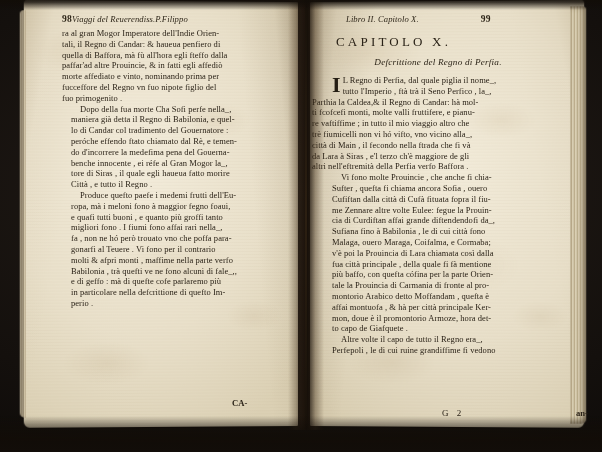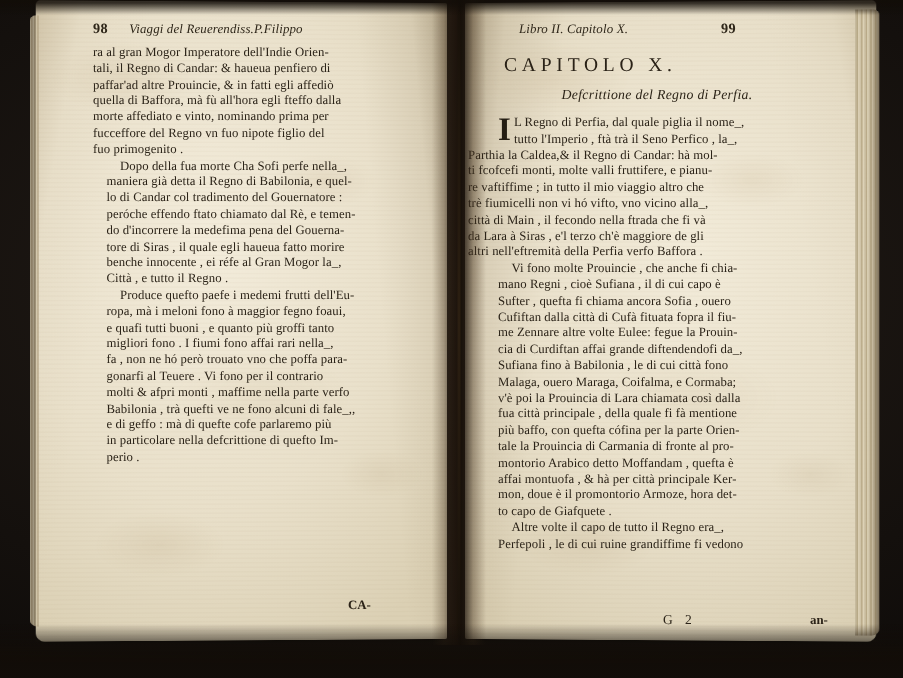--- a/index.html
+++ b/index.html
@@ -213,21 +213,21 @@
     font-weight: bold;
     letter-spacing: 0.3px;
     color: #2e2619;
   }
   .rh-title {
     font-style: italic;
     font-size: 8.6px;
     letter-spacing: 0.1px;
     color: #2e2619;
   }
-  .running-head.lft .rh-title { margin-left: 14px; }
+  .running-head.lft .rh-title { }
   .running-head.rgt {
     justify-content: flex-start;
     padding-left: 14px;
     font-family: Liberation Serif, serif;
   }
   .running-head.rgt .folio { margin-left: 62px; }
 
   .chapter-head {
     font-size: 13px;
     letter-spacing: 3.2px;
@@ -282,21 +282,21 @@
     font-weight: bold;
     color: #2b2318;
     margin-left: 38px;
   }
   .catchword.left-cw {
     left: 168px;
     top: 396px;
     z-index: 4;
   }
   .catchword.right-cw {
-    left: 476px;
+    left: 512px;
     top: 406px;
     z-index: 4;
     text-align: center;
   }
   .signature {
     position: absolute;
     left: 416px;
     top: 406px;
     font-size: 9px;
     letter-spacing: 3px;
@@ -331,35 +331,35 @@
     <div class="textblock left">
 
       <div class="running-head lft">
         <span class="folio">98</span>
         <span class="rh-title">Viaggi del Reuerendiss.P.Filippo</span>
       </div>
 
       <div class="para lines">
         <span class="ln">ra al gran Mogor Imperatore dell'Indie Orien-</span>
         <span class="ln">tali, il Regno di Candar: &amp; haueua penfiero di</span>
+        <span class="ln">quella di Baffora, mà fù all'hora egli fteffo dalla</span>
         <span class="ln">paffar'ad altre Prouincie, &amp; in fatti egli affediò</span>
-        <span class="ln">quella di Baffora, mà fù all'hora egli fteffo dalla</span>
         <span class="ln">morte affediato e vinto, nominando prima per</span>
         <span class="ln">fucceffore del Regno vn fuo nipote figlio del</span>
         <span class="ln">fuo primogenito .</span>
       </div>
 
       <div class="para lines indent">
         <span class="ln" style="padding-left:9px">Dopo della fua morte  Cha Sofi perfe nella_,</span>
         <span class="ln">maniera già detta il Regno di Babilonia, e quel-</span>
         <span class="ln">lo di Candar col tradimento del Gouernatore :</span>
         <span class="ln">peróche effendo ftato chiamato dal Rè, e temen-</span>
         <span class="ln">do d'incorrere la medefima pena del Gouerna-</span>
+        <span class="ln">benche innocente ,  ei réfe al  Gran Mogor la_,</span>
         <span class="ln">tore di  Siras , il quale egli haueua fatto morire</span>
-        <span class="ln">benche innocente ,  ei réfe al  Gran Mogor la_,</span>
         <span class="ln">Città , e tutto il Regno .</span>
       </div>
 
       <div class="para lines indent">
         <span class="ln" style="padding-left:9px">Produce quefto paefe i medemi frutti dell'Eu-</span>
         <span class="ln">ropa, mà i meloni fono à maggior fegno foaui,</span>
         <span class="ln">e quafi tutti buoni , e quanto più groffi  tanto</span>
         <span class="ln">migliori fono . I fiumi  fono affai  rari nella_,</span>
         <span class="ln">fa , non ne hó però trouato vno che poffa para-</span>
         <span class="ln">gonarfi  al Teuere . Vi fono  per  il  contrario</span>
@@ -394,21 +394,20 @@
           <span class="ln" style="margin-left:-20px">re vaftiffime ; in tutto il mio viaggio altro che</span>
           <span class="ln" style="margin-left:-20px">trè fiumicelli non vi hó vifto, vno vicino alla_,</span>
           <span class="ln" style="margin-left:-20px">città di Main , il fecondo  nella ftrada che  fi và</span>
           <span class="ln" style="margin-left:-20px">da Lara à Siras , e'l terzo ch'è maggiore de gli</span>
           <span class="ln" style="margin-left:-20px">altri nell'eftremità della Perfia verfo Baffora .</span>
         </span>
       </div>
 
       <div class="para lines">
         <span class="ln" style="padding-left:9px">Vi fono molte Prouincie , che anche fi chia-</span>
-        <span class="ln">mano Regni , cioè Sufiana , il di cui capo è</span>
         <span class="ln">Sufter , quefta  fi chiama ancora Sofia , ouero</span>
         <span class="ln">Cufiftan dalla città di Cufà fituata fopra il fiu-</span>
         <span class="ln">me Zennare  altre volte Eulee: fegue la Prouin-</span>
         <span class="ln">cia di Curdiftan affai grande diftendendofi da_,</span>
         <span class="ln">Sufiana  fino à Babilonia , le di cui città  fono</span>
         <span class="ln">Malaga, ouero Maraga, Coifalma, e Cormaba;</span>
         <span class="ln">v'è poi la Prouincia di Lara chiamata così dalla</span>
         <span class="ln">fua città principale , della quale  fi fà  mentione</span>
         <span class="ln">più baffo, con quefta cófina per la  parte Orien-</span>
         <span class="ln">tale la Prouincia di Carmania di fronte al pro-</span>

